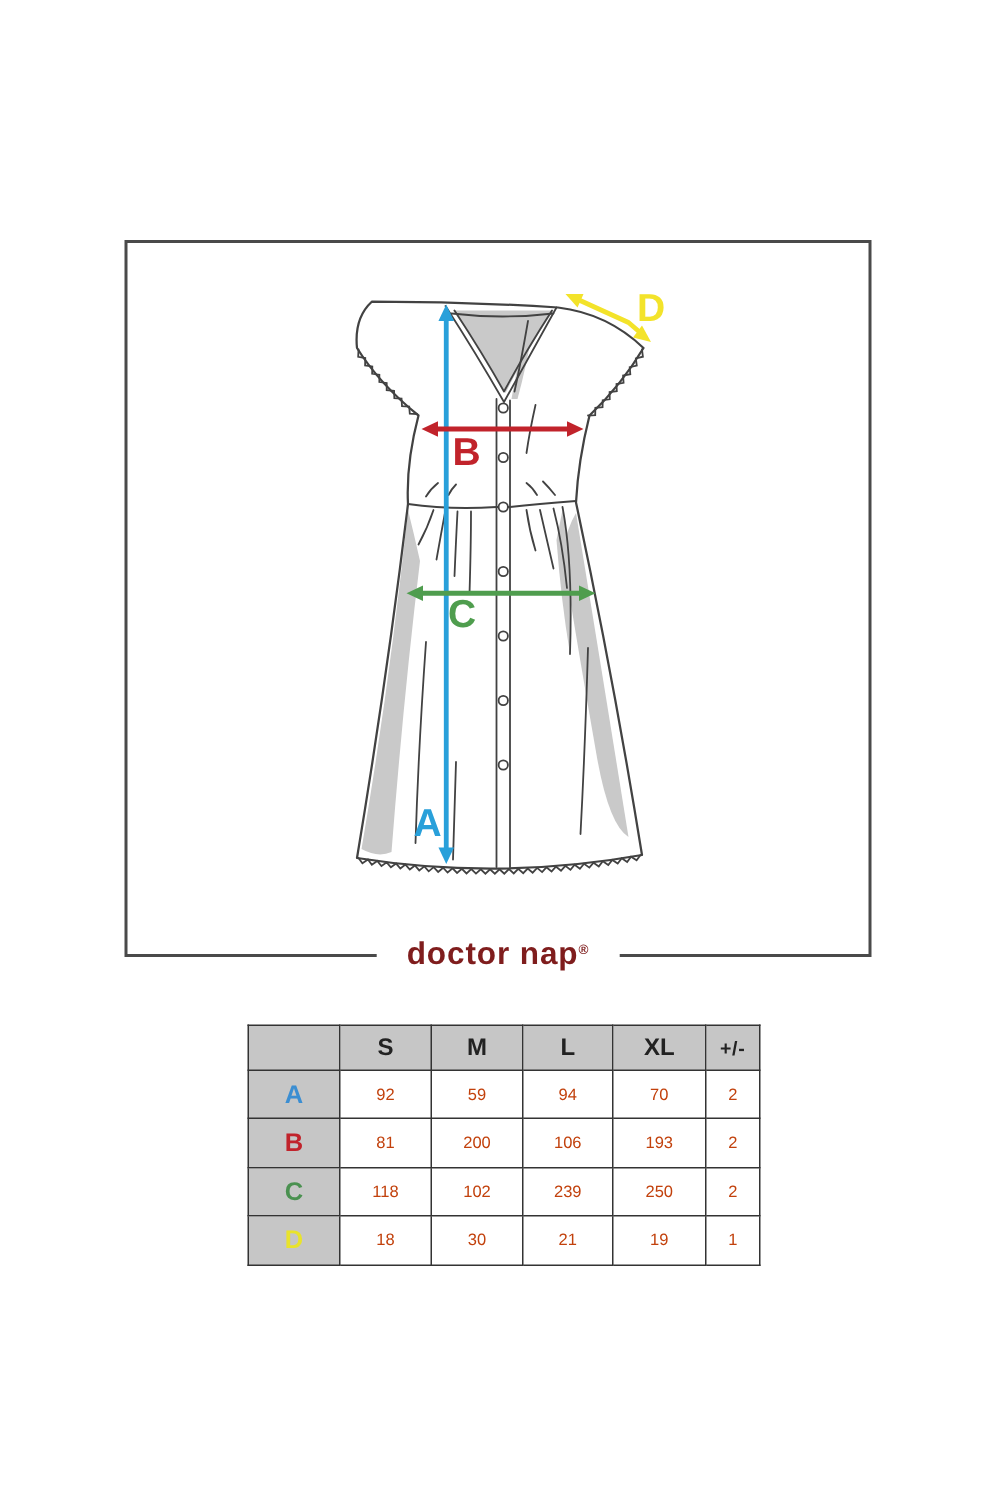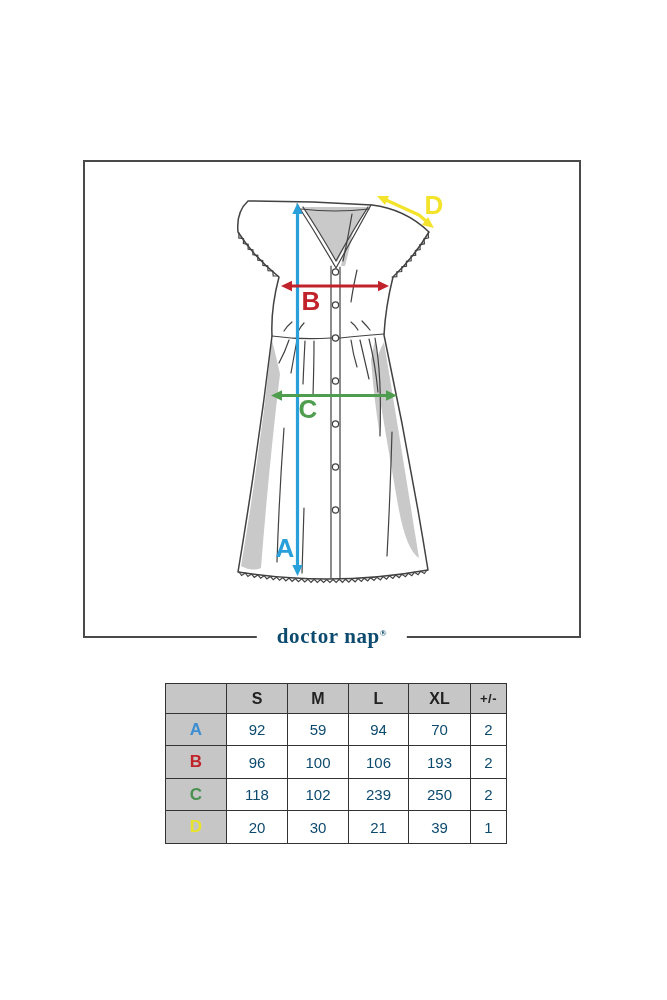--- a/index.html
+++ b/index.html
@@ -3,30 +3,30 @@
 <meta charset="utf-8">
 <style>
   html,body{margin:0;padding:0;background:#fff;}
   .page{position:relative;width:667px;height:1000px;background:#fff;overflow:hidden;
         font-family:"Liberation Sans",sans-serif;}
   .frame{position:absolute;left:83px;top:160px;width:498px;height:478px;
          border:2px solid #4a4a4a;box-sizing:border-box;background:#fff;}
   .frame svg{position:absolute;left:0;top:0;width:100%;height:100%;display:block;}
   .brand{position:absolute;left:50%;bottom:0;transform:translate(-50%,53%);
          background:#fff;padding:0 20px;font-size:21px;font-weight:700;
-         letter-spacing:.6px;color:#0c4a6e;white-space:nowrap;font-family:Liberation Serif, serif;}
+         letter-spacing:.6px;color:#7f1d1d;white-space:nowrap;}
   .brand sup{font-size:9px;vertical-align:7px;font-weight:700;}
   table.size{position:absolute;left:165px;top:683px;border-collapse:collapse;
              table-layout:fixed;background:#fff;}
   .size th,.size td{border:1.6px solid #333;text-align:center;vertical-align:middle;
                     padding:0;overflow:hidden;}
   .size .hdr{background:#c6c6c6;font-size:16px;font-weight:600;color:#222;}
   .size .tol{font-size:13px;letter-spacing:.5px;}
   .size .lbl{background:#c6c6c6;font-size:17px;font-weight:700;}
-  .size td{background:#fff;font-size:15px;color:#0c4a6e;font-weight:400;}
+  .size td{background:#fff;font-size:11px;color:#c2410c;font-weight:400;}
   .sk{stroke:#424242;fill:none;stroke-width:1.2;stroke-linecap:round;}
   .mlabel{font-family:"Liberation Sans",sans-serif;font-size:26px;font-weight:700;}
 </style>
 </head>
 <body>
 
 <div class="page">
 
   <div class="frame">
     <svg viewBox="85 162 494 474" preserveAspectRatio="none">
@@ -131,37 +131,37 @@
     <tr style="height:32px">
       <th class="lbl" style="color: rgb(59, 142, 210);">A</th>
       <td>92</td>
       <td>59</td>
       <td>94</td>
       <td>70</td>
       <td>2</td>
     </tr>
     <tr style="height:33px">
       <th class="lbl" style="color: rgb(193, 35, 43);">B</th>
-      <td>96</td>
-      <td>100</td>
+      <td>81</td>
+      <td>200</td>
       <td>106</td>
       <td>193</td>
       <td>2</td>
     </tr>
     <tr style="height:32px">
       <th class="lbl" style="color: rgb(74, 145, 80);">C</th>
       <td>118</td>
       <td>102</td>
       <td>239</td>
       <td>250</td>
       <td>2</td>
     </tr>
     <tr style="height:33px">
       <th class="lbl" style="color: rgb(233, 227, 44);">D</th>
-      <td>20</td>
+      <td>18</td>
       <td>30</td>
       <td>21</td>
-      <td>39</td>
+      <td>19</td>
       <td>1</td>
     </tr>
   </tbody>
     </table>
 </div>
 
 </body></html>

